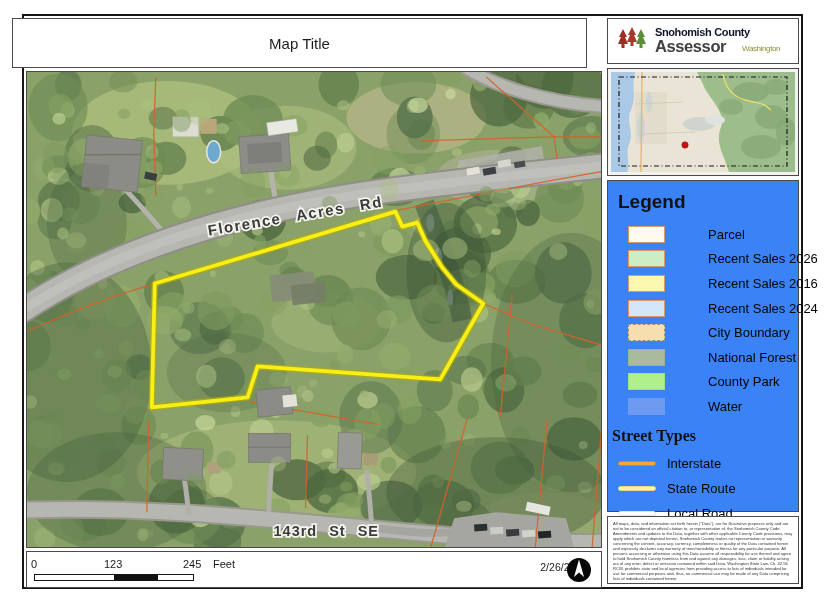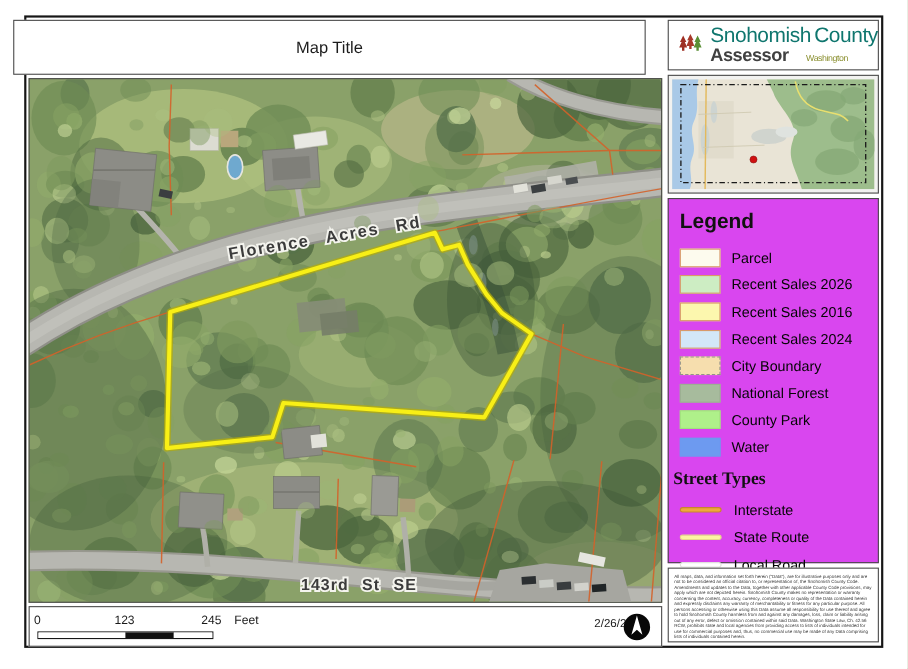--- a/index.html
+++ b/index.html
@@ -16,31 +16,31 @@
 
   .scalebar-box { left:26px; top:551px; width:576px; height:37px; }
   .sb-label { position:absolute; font-size:11px; color:#1a1a1a; top:6px; }
   .sb-bar { position:absolute; left:7px; top:22px; width:160px; height:7px; border:1px solid #161616; display:flex; background:#fff; }
   .sb-seg { height:100%; }
   .sb-date { position:absolute; left:460px; top:9px; width:100px; text-align:right; font-size:10.5px; color:#1a1a1a; }
   .north { position:absolute; left:538px; top:4px; width:28px; height:28px; }
 
   .logo-box { left:607px; top:18px; width:192px; height:46px; display:flex; align-items:center; padding-left:8px; }
   .logo-text { margin-left:5px; line-height:1.02; }
-  .logo-line1 { font-size:19px; font-weight:normal; color:#0f766e; letter-spacing:-0.4px; white-space:nowrap; }
+  .logo-line1 { font-size:11px; font-weight:bold; color:#0f172a; letter-spacing:-0.4px; white-space:nowrap; }
   .logo-line1 .w2 { margin-left:3px; }
   .logo-line2 { font-size:16.5px; font-weight:bold; color:#404040; letter-spacing:-0.4px; display:flex; align-items:flex-end; }
   .logo-state { font-size:8px; font-weight:normal; color:#8a8f2f; margin-left:16px; margin-bottom:2px; }
 
   .locator-box { left:607px; top:68px; width:192px; height:108px; padding:3px; background:#f2f2f0; }
   .locator-box svg { display:block; width:184px; height:100px; }
 
-  .legend-box { left:607px; top:180px; width:192px; height:332px; background:#d946ef; padding-top:8px; }
+  .legend-box { left:607px; top:180px; width:192px; height:332px; background:#3b82f6; padding-top:8px; }
   .legend-title { font-size:19px; font-weight:bold; color:#111; margin:2px 0 9px 10px; }
-  .lg-row { display:flex; align-items:center; height:24.6px; padding-left:10px; }
+  .lg-row { display:flex; align-items:center; height:24.6px; padding-left:20px;gap:33px; }
   .lg-swatch { width:37px; height:17px; border-width:1px; flex:0 0 auto; }
   .lg-label { font-size:13px; color:#050505; margin-left:10px; white-space:nowrap; }
   .street-title { font-size:16px; font-weight:bold; color:#111; margin:8px 0 6px 4px;font-family:Liberation Serif, serif; }
   .st-row { display:flex; align-items:center; height:25px; padding-left:10px; }
   .st-line { width:38px; height:5px; border-radius:3px; border-width:1px; border-style:solid; flex:0 0 auto; }
   .st-label { font-size:13px; color:#050505; margin-left:11px; white-space:nowrap; }
 
   .disclaimer-box { left:607px; top:516px; width:192px; height:68px; padding:4px 5px; }
   .disclaimer-text { font-size:4.1px; line-height:1.22; color:#333; text-align:left; }
 </style>

